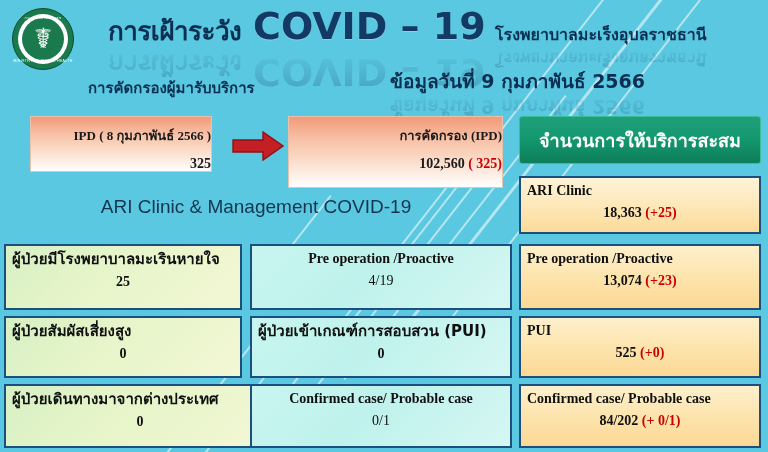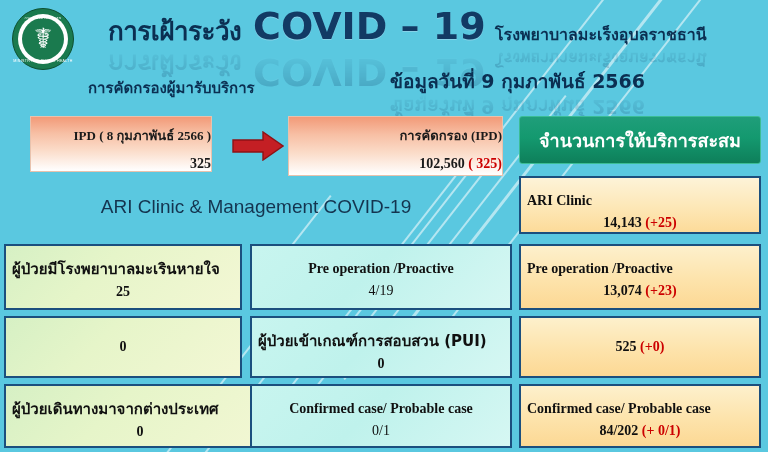--- a/index.html
+++ b/index.html
@@ -213,21 +213,21 @@
     color: #14344f;
     font-family: "Liberation Sans", sans-serif;
     z-index: 3;
   }
 
   
   .cell {
     position: absolute;
     z-index: 3;
     border: 2px solid #1b4f7e;
-    padding: 15px 6px 0 6px;
+    padding: 5px 6px 0 6px;
     overflow: hidden;
   }
   .cell .label {
     font-size: 14px;
     font-weight: 700;
     color: #101010;
     line-height: 1.15;
   }
   .cell .value {
     font-size: 14px;
@@ -306,34 +306,34 @@
   <div class="line1">IPD ( 8 กุมภาพันธ์ 2566 )</div>
   <div class="line2">325</div>
 </div>
 
 <div id="arrow">
   <svg width="52" height="30" viewBox="0 0 52 30">
     <path d="M1,9 L31,9 L31,1 L51,15 L31,29 L31,21 L1,21 Z" fill="#c41f24" stroke="#8f1216" stroke-width="1.4" stroke-linejoin="miter"></path>
   </svg>
 </div>
 
-<div class="peach-box" style="left:288px; top:116px; width:215px; height:60px;">
+<div class="peach-box" style="left:288px; top:116px; width:215px; height:72px;">
   <div class="line1">การคัดกรอง (IPD)</div>
   <div class="line2">
     <span>102,560</span>
     <span class="red">( 325)</span>
   </div>
 </div>
 
 <div id="green-box">จำนวนการให้บริการสะสม</div>
 
 <div class="cell acc col-yellow-top" style="left:519px; top:176px; width:242px; height:58px;">
   <div class="label">ARI Clinic</div>
   <div class="value">
-    <span>14,143</span>
+    <span>18,363</span>
     <span class="red">(+25)</span>
   </div>
 </div>
 
 <div id="ari-title">ARI Clinic &amp; Management COVID-19</div>
 
 <div class="cell thai col-green" style="left:4px; top:244px; width:238px; height:66px;">
   <div class="label">ผู้ป่วยมีโรงพยาบาลมะเรินหายใจ</div>
   <div class="value">25</div>
 </div>
@@ -345,29 +345,31 @@
 
 <div class="cell acc col-yellow" style="left:519px; top:244px; width:242px; height:66px;">
   <div class="label">Pre operation /Proactive</div>
   <div class="value">
     <span>13,074</span>
     <span class="red">(+23)</span>
   </div>
 </div>
 
 <div class="cell thai col-green" style="left:4px; top:316px; width:238px; height:62px;">
+  <div class="label">ผู้ป่วยสัมผัสเสี่ยงสูง</div>
   <div class="value">0</div>
 </div>
 
 <div class="cell thai col-cyan" style="left:250px; top:316px; width:262px; height:62px;">
   <div class="label">ผู้ป่วยเข้าเกณฑ์การสอบสวน (PUI)</div>
   <div class="value">0</div>
 </div>
 
 <div class="cell acc col-yellow" style="left:519px; top:316px; width:242px; height:62px;">
+  <div class="label">PUI</div>
   <div class="value">
     <span>525</span>
     <span class="red">(+0)</span>
   </div>
 </div>
 
 <div class="cell thai col-green" style="left:4px; top:384px; width:272px; height:64px;">
   <div class="label">ผู้ป่วยเดินทางมาจากต่างประเทศ</div>
   <div class="value">0</div>
 </div>

